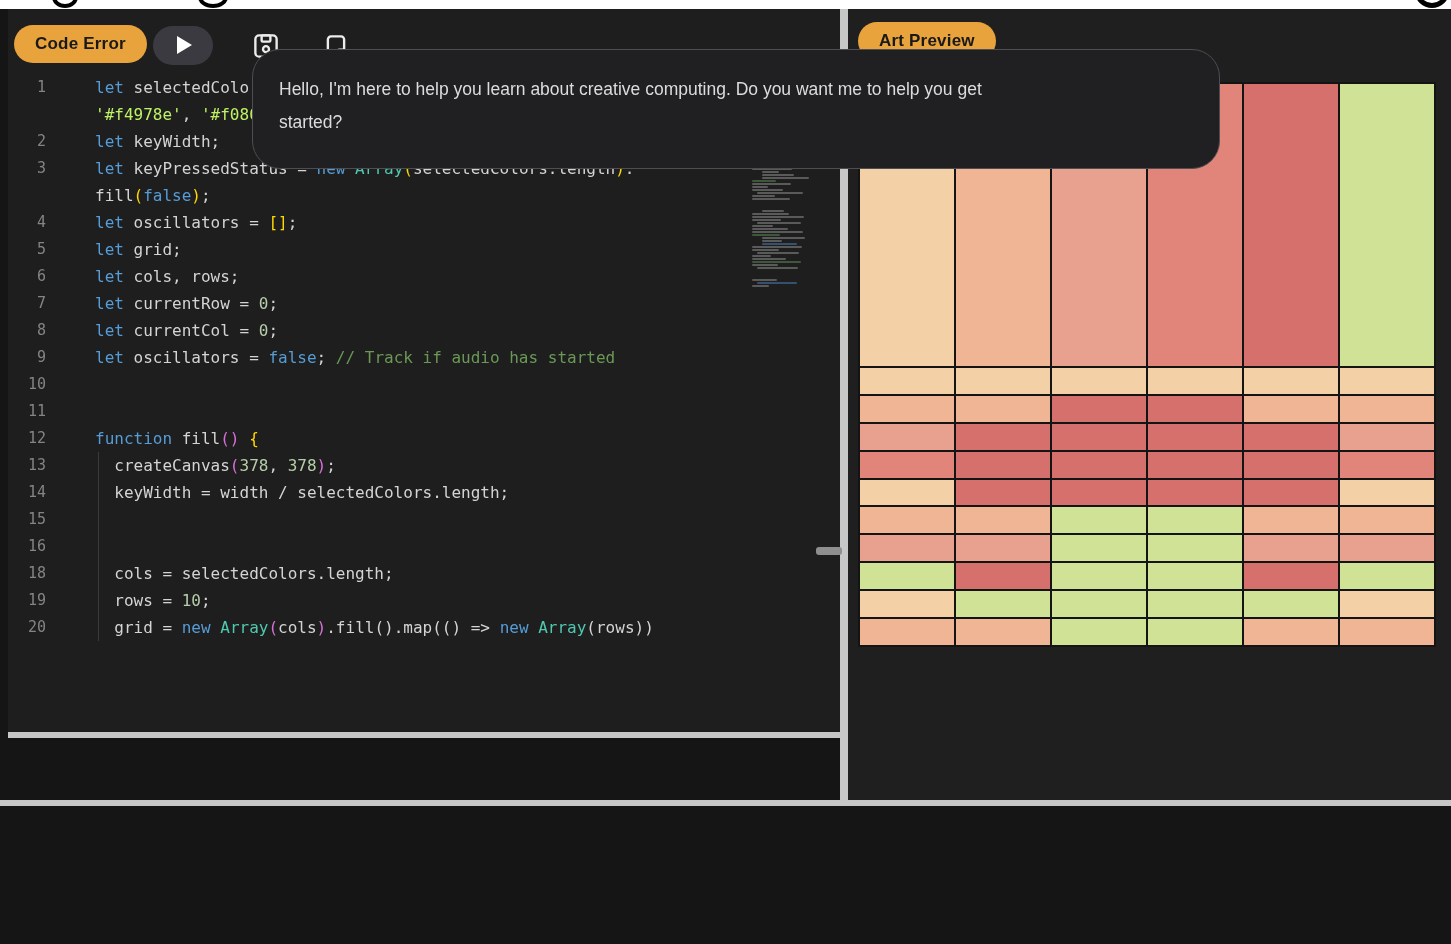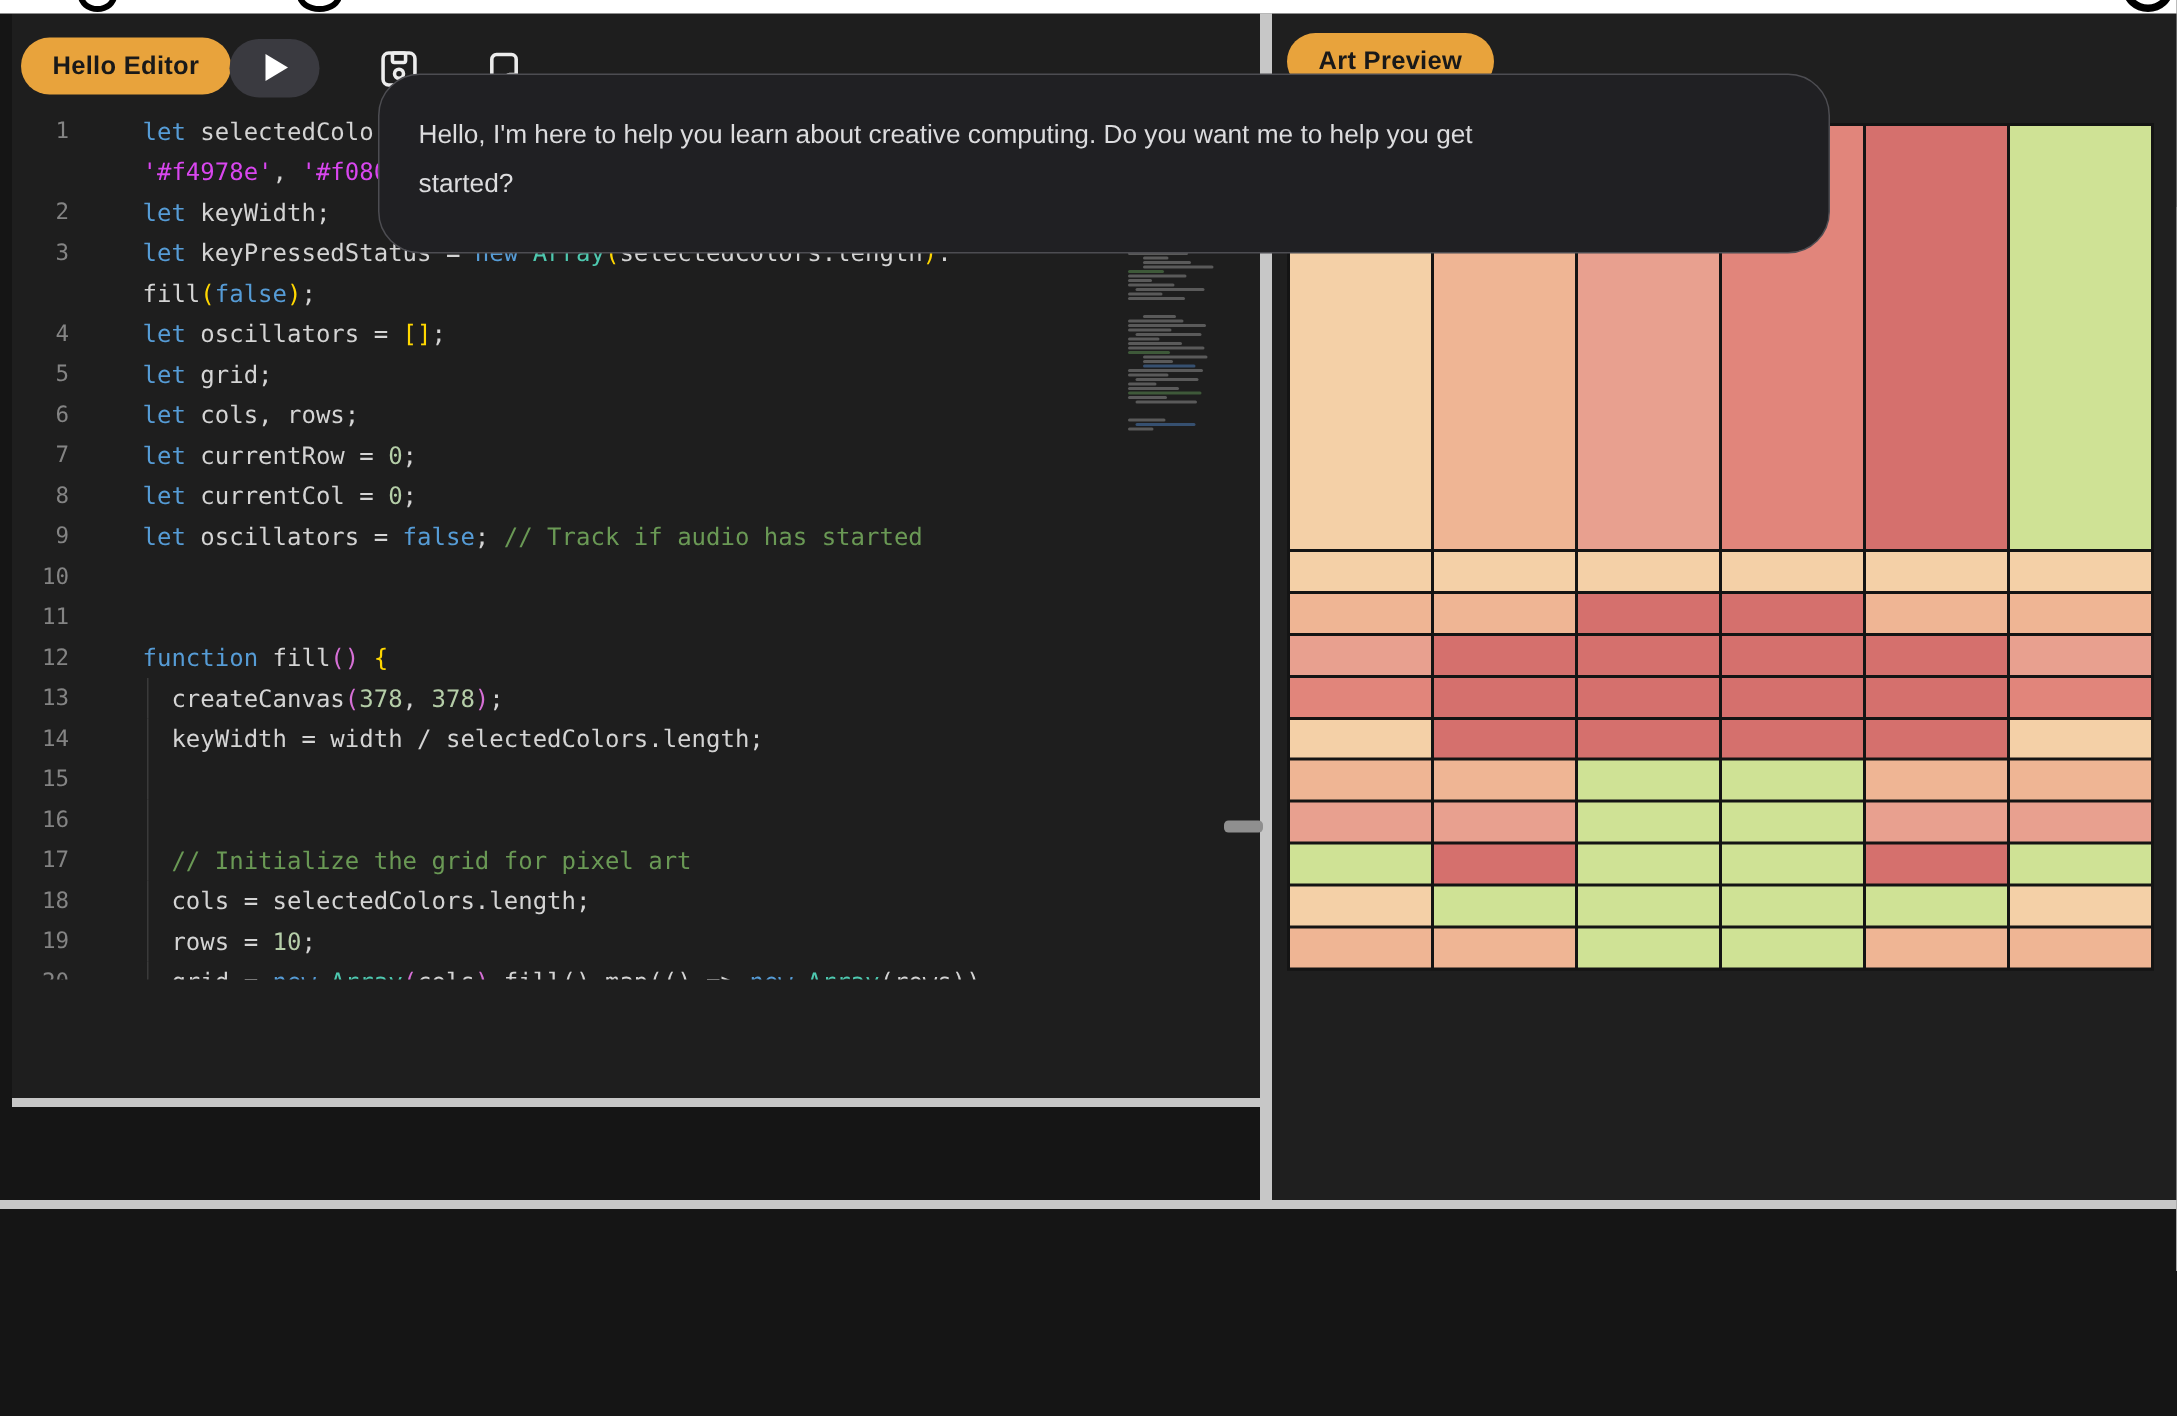--- a/index.html
+++ b/index.html
@@ -44,21 +44,21 @@
   #btn-note { left:311px; top:22px; }
   .iconbtn svg { width:30px; height:30px; stroke:#ececec; fill:none; stroke-width:1.9; stroke-linecap:round; stroke-linejoin:round; }
 
   
   #code-area { position:absolute; left:0; top:65px; width:740px; height:579px; overflow:hidden;
                font-family:"DejaVu Sans Mono", monospace; font-size:16px; }
   .cl { position:relative; height:27px; line-height:27px; white-space:pre; }
   .cl .ln { position:absolute; left:0; top:0; width:38px; text-align:right; color:#848484; font-size:15px; }
   .cl .guide { position:absolute; left:90px; top:0; bottom:0; width:1px; background:#3a3a3a; }
   .cl .ct { position:absolute; left:87px; top:0; }
-  .tk-kw{color:#569cd6} .tk-def{color:#d4d4d4} .tk-str{color:#d946ef} .tk-cls{color:#4ec9b0}
+  .tk-kw{color:#569cd6} .tk-def{color:#d4d4d4} .tk-str{color:#bef264} .tk-cls{color:#4ec9b0}
   .tk-num{color:#b5cea8} .tk-com{color:#6a9955} .tk-b1{color:#ffd700} .tk-b2{color:#d670d6}
 
   #minimap { position:absolute; left:742px; top:63px; width:63px; height:219px; overflow:hidden; }
   .mm { position:absolute; height:2px; border-radius:1px; }
 
   
   #art-canvas { position:absolute; left:10px; top:73px; width:578px; height:565px;
                 background:#141414; border:2px solid #141414; display:flex; flex-direction:column; gap:2px; }
   #keys   { display:grid; grid-template-columns:repeat(6,1fr); gap:2px; height:282px; }
   #pixels { display:grid; grid-template-columns:repeat(6,1fr); grid-template-rows:repeat(10,1fr); gap:2px; flex:1; }
@@ -75,21 +75,21 @@
 
   <div class="topstrip">
     <span class="frag f1"></span>
     <span class="frag f2"></span>
     <span class="frag f3"></span>
   </div>
 
   <div class="appbg"></div>
 
   <section class="panel" id="editor-panel">
-    <div class="pill" id="pill-code">Hello Editor</div>
+    <div class="pill" id="pill-code">Code Error</div>
 
     <button class="playbtn">
       <span class="tri"></span>
     </button>
 
     <button class="iconbtn" id="btn-save">
       <svg viewBox="0 0 24 24">
         <rect x="3.5" y="3.5" width="17" height="17" rx="3"></rect>
         <rect x="8.5" y="3.5" width="7" height="5" rx="1"></rect>
         <circle cx="12" cy="14.5" r="2.4"></circle>
@@ -115,21 +115,20 @@
         <div class="cl"><span class="ln">7</span><span class="ct"><span class="tk-kw">let</span><span class="tk-def"> currentRow = </span><span class="tk-num">0</span><span class="tk-def">;</span></span></div>
         <div class="cl"><span class="ln">8</span><span class="ct"><span class="tk-kw">let</span><span class="tk-def"> currentCol = </span><span class="tk-num">0</span><span class="tk-def">;</span></span></div>
         <div class="cl"><span class="ln">9</span><span class="ct"><span class="tk-kw">let</span><span class="tk-def"> oscillators = </span><span class="tk-kw">false</span><span class="tk-def">; </span><span class="tk-com">// Track if audio has started</span></span></div>
         <div class="cl"><span class="ln">10</span><span class="ct"></span></div>
         <div class="cl"><span class="ln">11</span><span class="ct"></span></div>
         <div class="cl"><span class="ln">12</span><span class="ct"><span class="tk-kw">function</span><span class="tk-def"> fill</span><span class="tk-b2">()</span><span class="tk-b1"> {</span></span></div>
         <div class="cl"><span class="ln">13</span><span class="guide"></span><span class="ct"><span class="tk-def">  createCanvas</span><span class="tk-b2">(</span><span class="tk-num">378</span><span class="tk-def">, </span><span class="tk-num">378</span><span class="tk-b2">)</span><span class="tk-def">;</span></span></div>
         <div class="cl"><span class="ln">14</span><span class="guide"></span><span class="ct"><span class="tk-def">  keyWidth = width / selectedColors.length;</span></span></div>
         <div class="cl"><span class="ln">15</span><span class="guide"></span><span class="ct"></span></div>
         <div class="cl"><span class="ln">16</span><span class="guide"></span><span class="ct"></span></div>
-        <div class="cl"><span class="ln">17</span><span class="guide"></span><span class="ct"><span class="tk-com">  // Initialize the grid for pixel art</span></span></div>
         <div class="cl"><span class="ln">18</span><span class="guide"></span><span class="ct"><span class="tk-def">  cols = selectedColors.length;</span></span></div>
         <div class="cl"><span class="ln">19</span><span class="guide"></span><span class="ct"><span class="tk-def">  rows = </span><span class="tk-num">10</span><span class="tk-def">;</span></span></div>
         <div class="cl"><span class="ln">20</span><span class="guide"></span><span class="ct"><span class="tk-def">  grid = </span><span class="tk-kw">new</span><span class="tk-def"> </span><span class="tk-cls">Array</span><span class="tk-b2">(</span><span class="tk-def">cols</span><span class="tk-b2">)</span><span class="tk-def">.fill().map(() =&gt; </span><span class="tk-kw">new</span><span class="tk-def"> </span><span class="tk-cls">Array</span><span class="tk-def">(rows))</span></span></div>
       </div>
     <div id="minimap">
         <div class="mm" style="left: 12px; top: 0px; width: 16px; background: rgb(90, 138, 80); opacity: 0.55;"></div>
         <div class="mm" style="left: 12px; top: 3px; width: 31px; background: rgb(141, 141, 141); opacity: 0.55;"></div>
         <div class="mm" style="left: 12px; top: 6px; width: 46px; background: rgb(141, 141, 141); opacity: 0.55;"></div>
         <div class="mm" style="left: 2px; top: 9px; width: 23px; background: rgb(141, 141, 141); opacity: 0.55;"></div>
         <div class="mm" style="left: 2px; top: 12px; width: 38px; background: rgb(141, 141, 141); opacity: 0.55;"></div>

